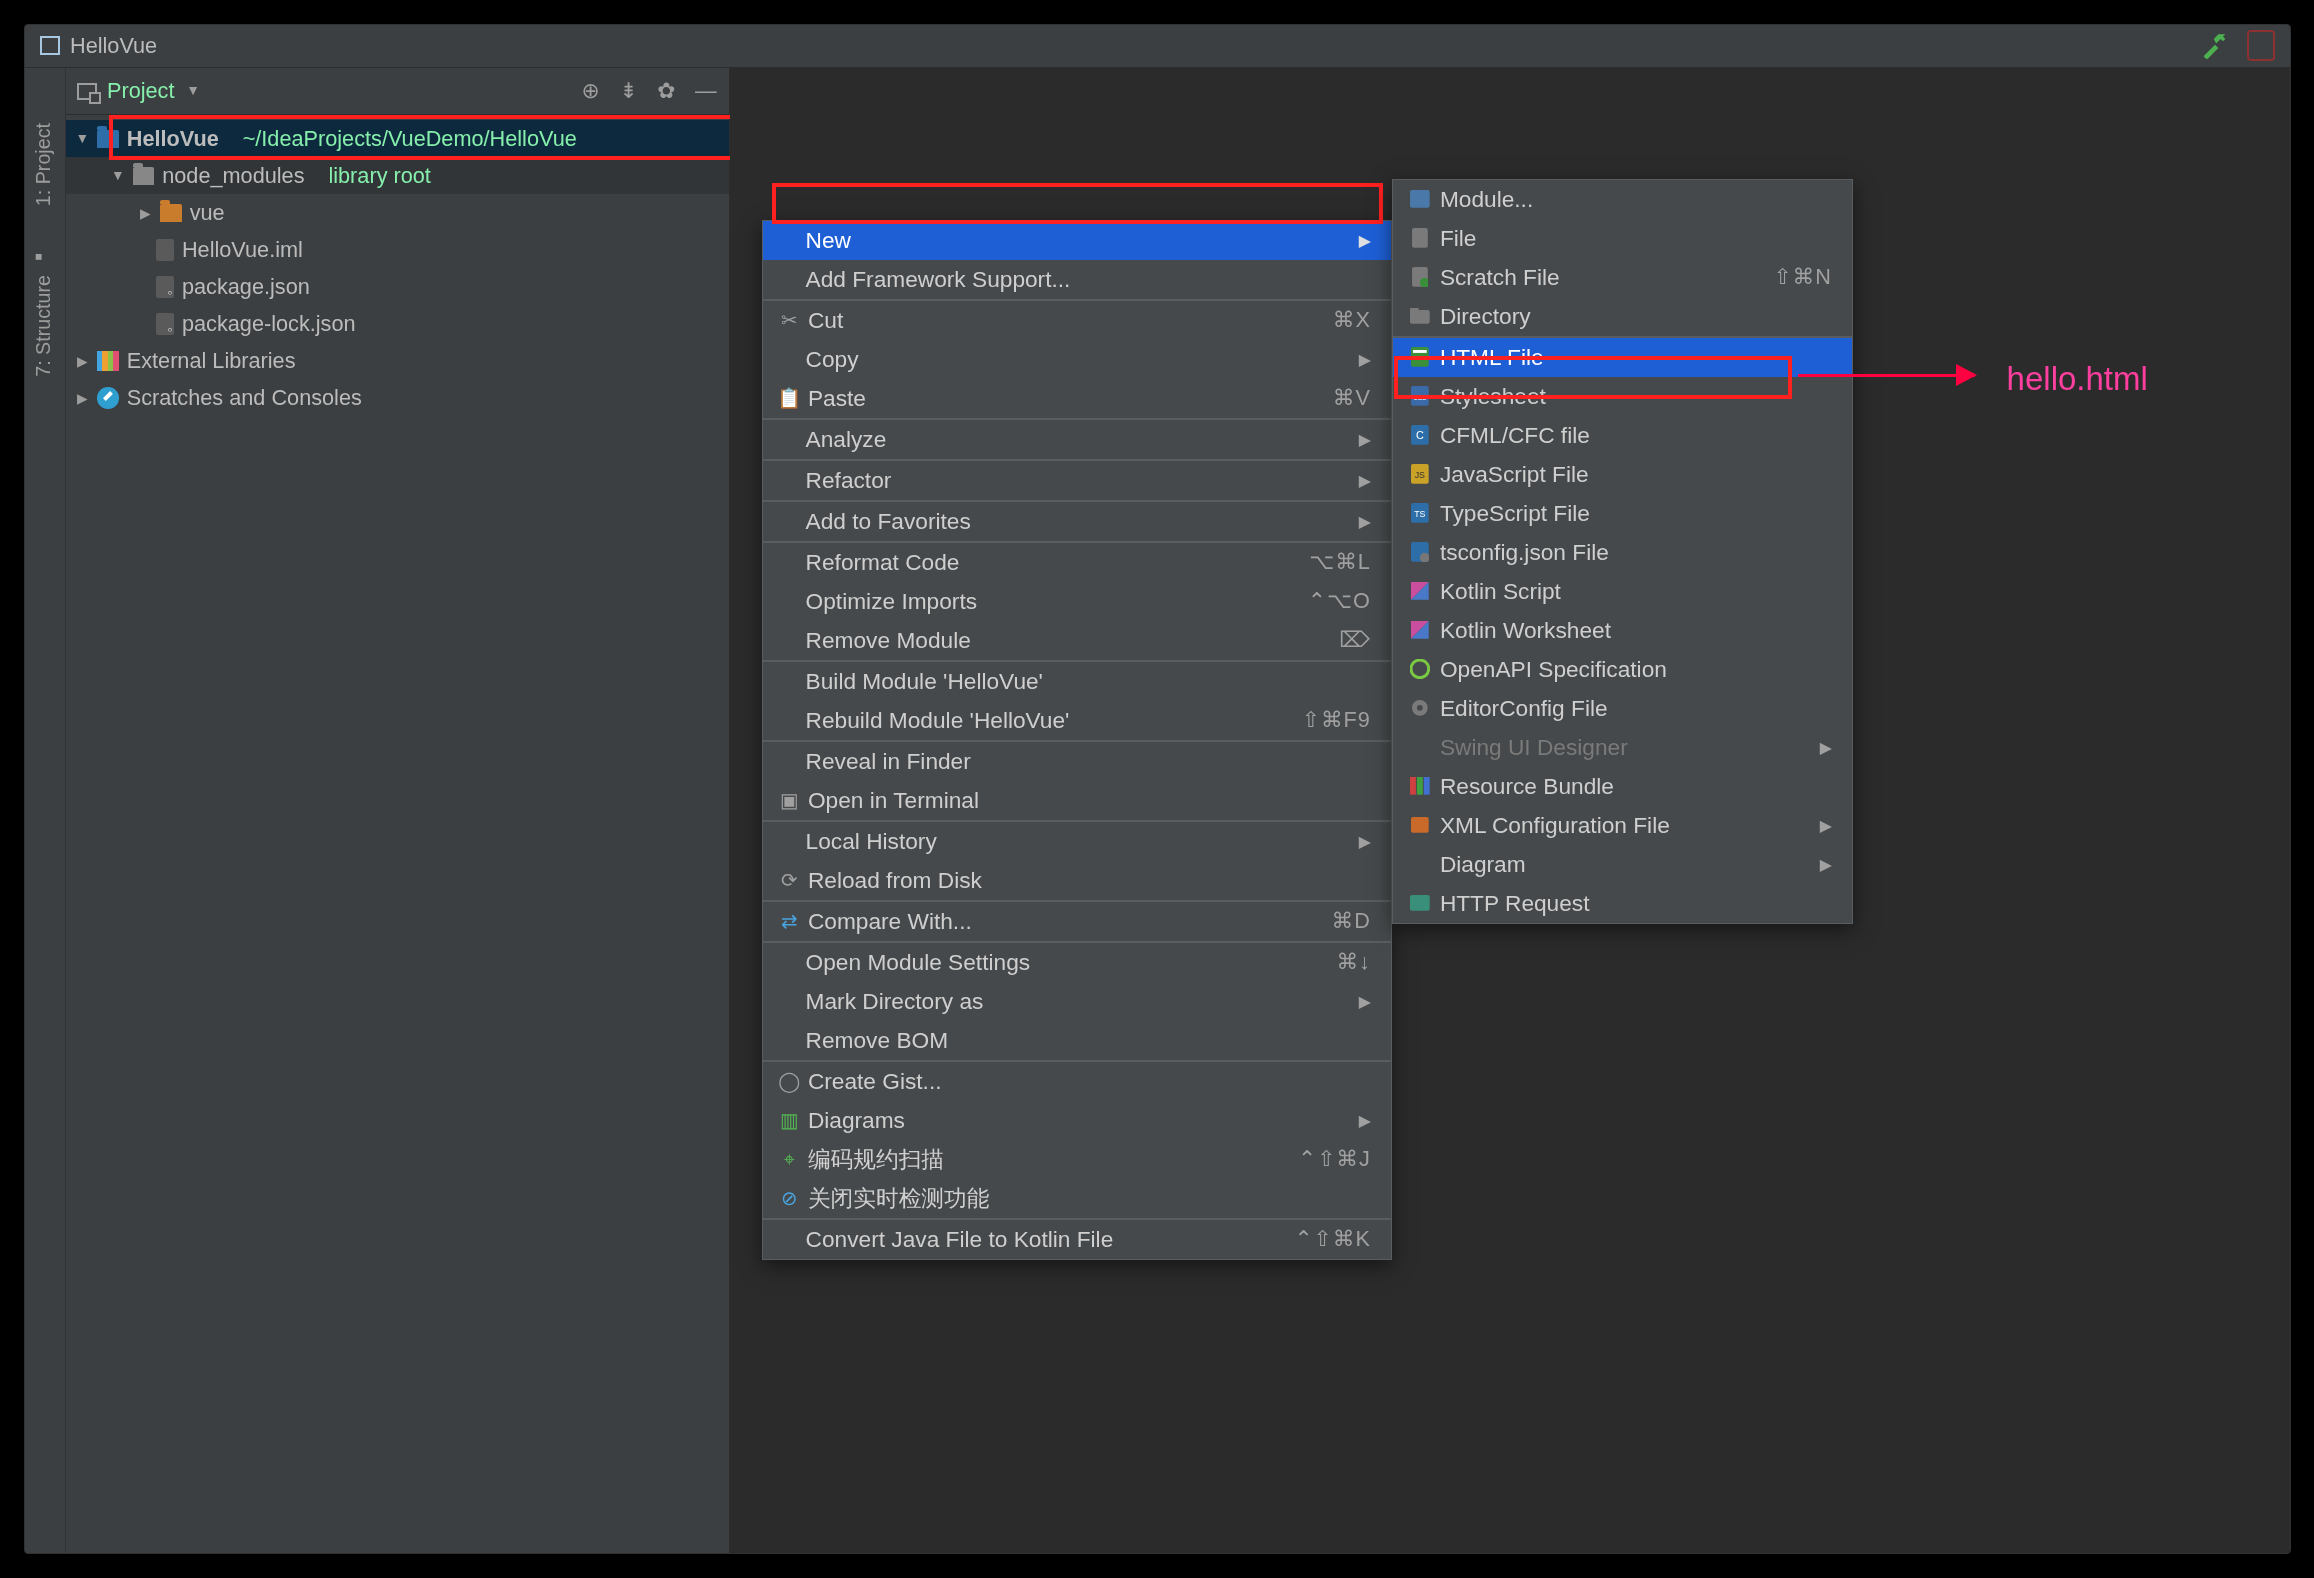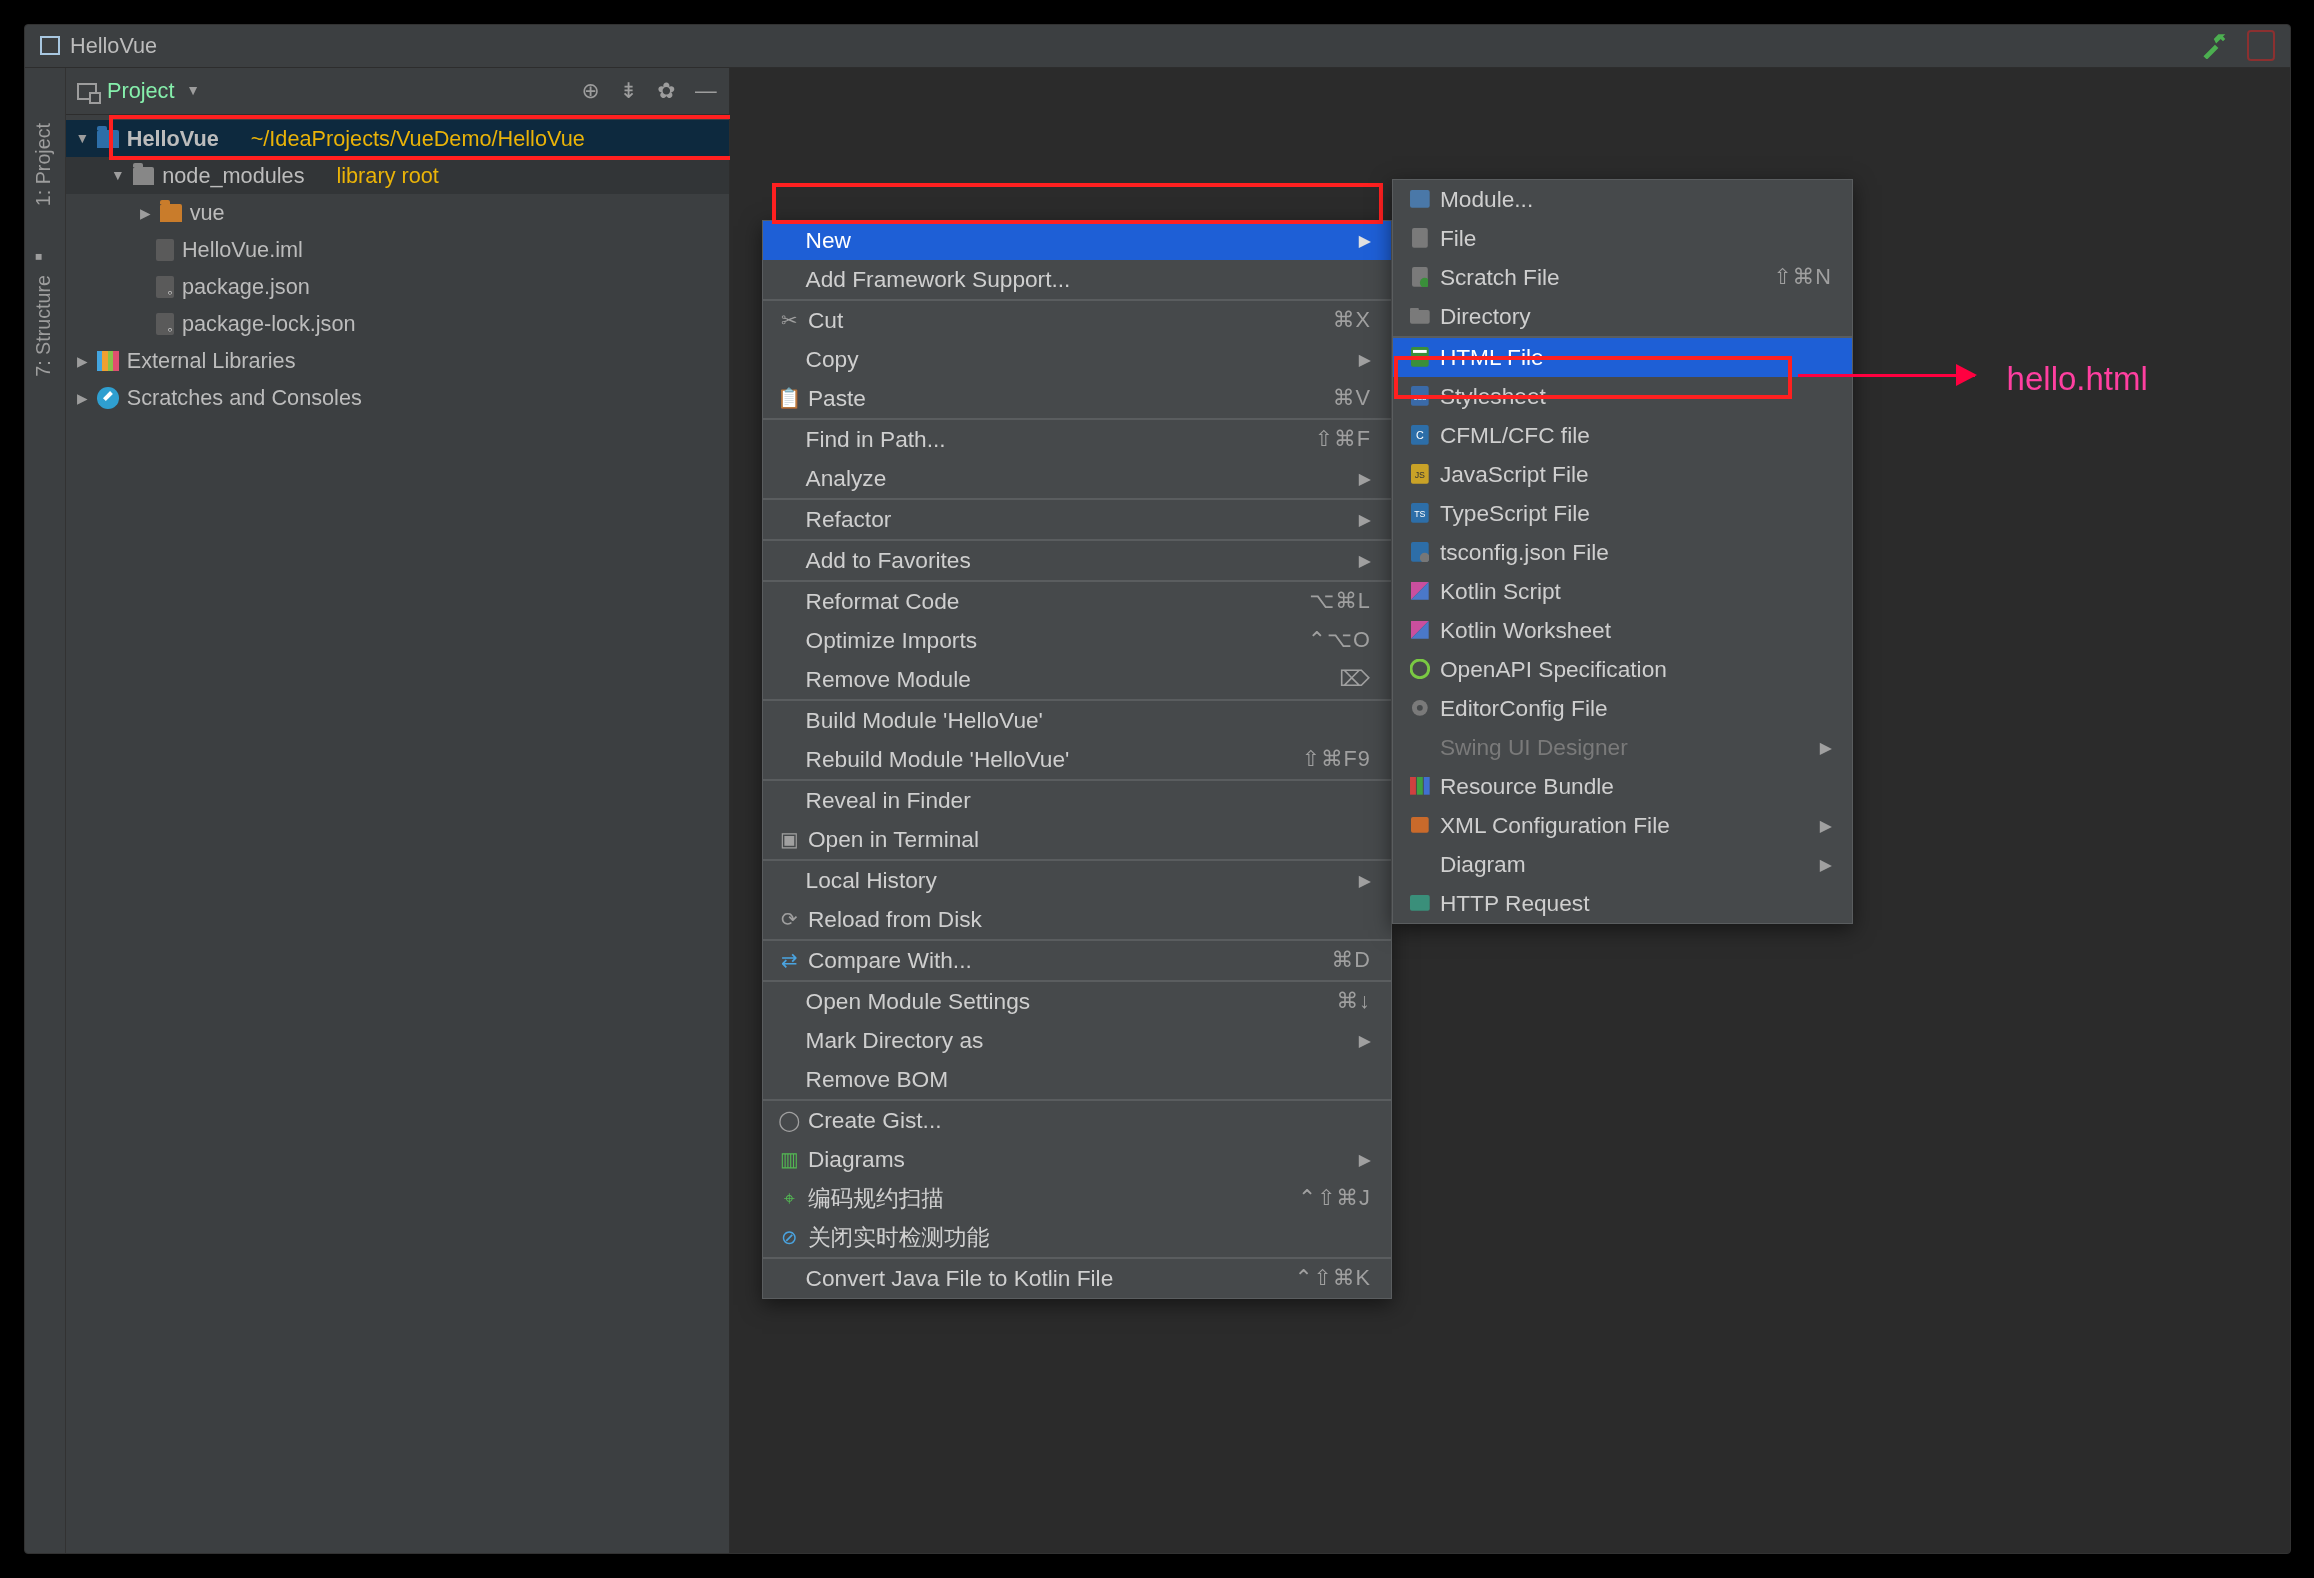--- a/index.html
+++ b/index.html
@@ -24,21 +24,21 @@
   .panel-hdr .proj-icon { width:19.7px; height:17.7px; border:2px solid #9d9d9d; position:relative; top:1px; }
   .panel-hdr .proj-icon::before { content:""; position:absolute; width:7.9px; height:7.9px; border:2px solid #9d9d9d; right:-5.9px; bottom:-5.9px; background:#3c3f41; }
   .panel-hdr .label { color:#86efac; font-size:21.7px; }
   .panel-hdr .arrow-d { color:#9d9d9d; font-size:13.8px; margin-left:2px; }
   .panel-hdr .tools { margin-left:auto; display:flex; gap:19.7px; color:#9d9d9d; font-size:21.7px; }
   .tree { padding:5.9px 0; font-size:21.7px; }
   .tree .row { height:37px; display:flex; align-items:center; gap:7.9px; padding-left:9.9px; white-space:nowrap; }
   .tree .row .expander { width:13.8px; color:#9d9d9d; font-size:13.8px; text-align:center; }
   .tree .row .spacer { display:inline-block; }
   .tree .row .fname { color:#bcbcbc; }
-  .tree .row .muted { color:#eab308; margin-left:24px; }
+  .tree .row .muted { color:#86efac; margin-left:16px; }
   .tree .row.sel { background:#0d293e; }
   .redframe1 { position:absolute; border:4.9px solid #ff2020; pointer-events:none; }
   .ic-folder { width:21.7px; height:17.7px; border-radius:2px 2px 0 0; position:relative; }
   .ic-folder::before { content:""; position:absolute; width:9.9px; height:3.9px; top:-3.9px; left:0; border-radius:2px 2px 0 0; background:inherit; }
   .ic-folder.blue { background:#2d6ea8; }
   .ic-folder.gray { background:#878787; }
   .ic-folder.orange { background:#c97c2b; }
   .ic-file { width:17.7px; height:21.7px; background:#5a5a5a; border-radius:2px; position:relative; }
   .ic-file.cfg::after { content:"◦"; color:#ddd; position:absolute; right:2px; bottom:-2px; font-size:13.8px; }
   .ic-libs { width:21.7px; height:19.7px; background:linear-gradient(90deg,#43a5e0 0 25%,#f0a030 25% 50%,#8ac24a 50% 75%,#e05070 75% 100%); }
@@ -182,24 +182,20 @@
         <span>Copy</span>
         <span class="sub">▶</span>
       </div>
     <div class="item wicon">
         <span class="mic">📋</span>
         <span>Paste</span>
         <span class="sc">⌘V</span>
       </div>
     <div class="sep"></div>
     <div class="item">
-        <span>Find in Path...</span>
-        <span class="sc">⇧⌘F</span>
-      </div>
-    <div class="item">
         <span>Analyze</span>
         <span class="sub">▶</span>
       </div>
     <div class="sep"></div>
     <div class="item">
         <span>Refactor</span>
         <span class="sub">▶</span>
       </div>
     <div class="sep"></div>
     <div class="item">

